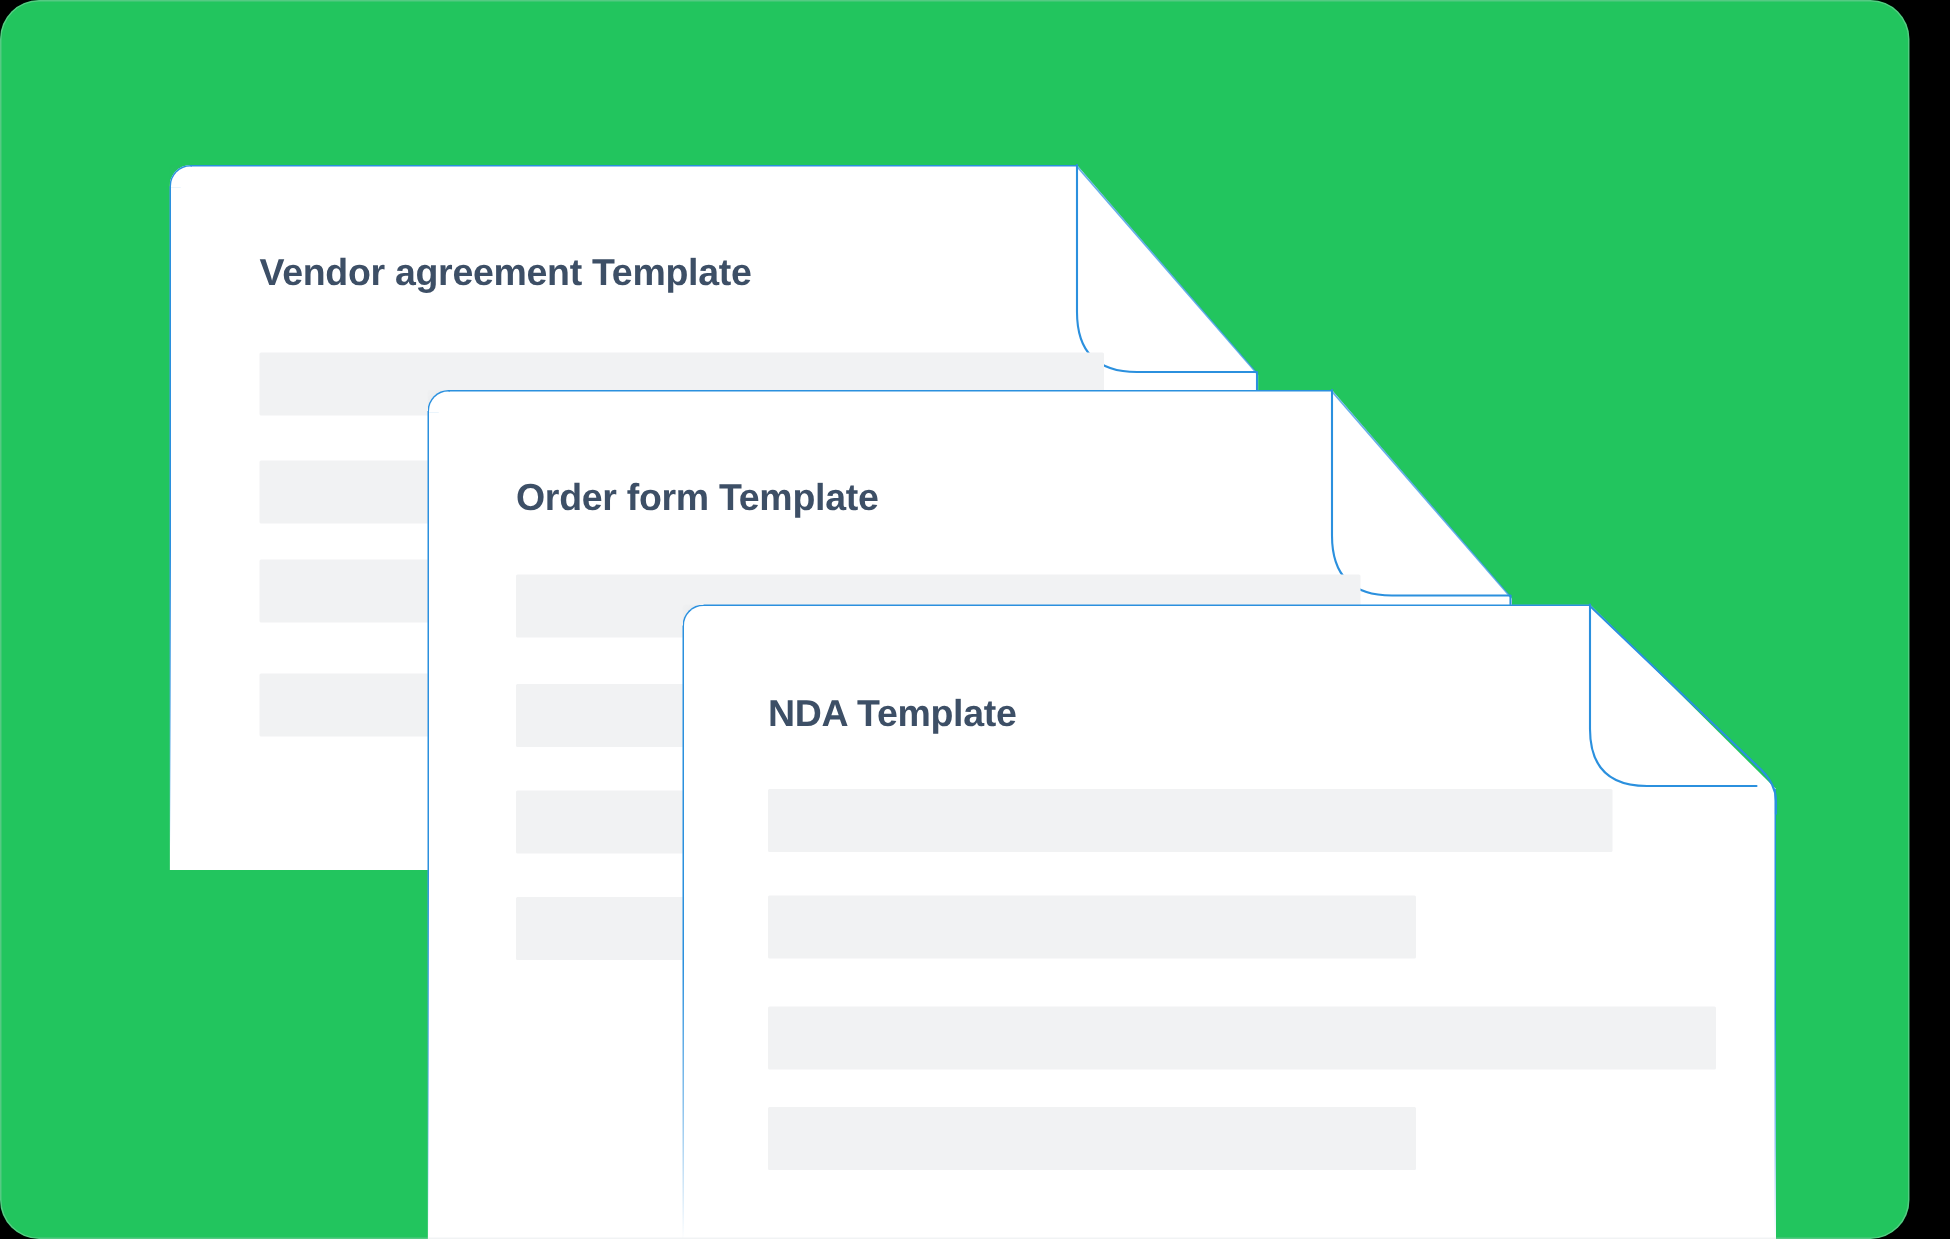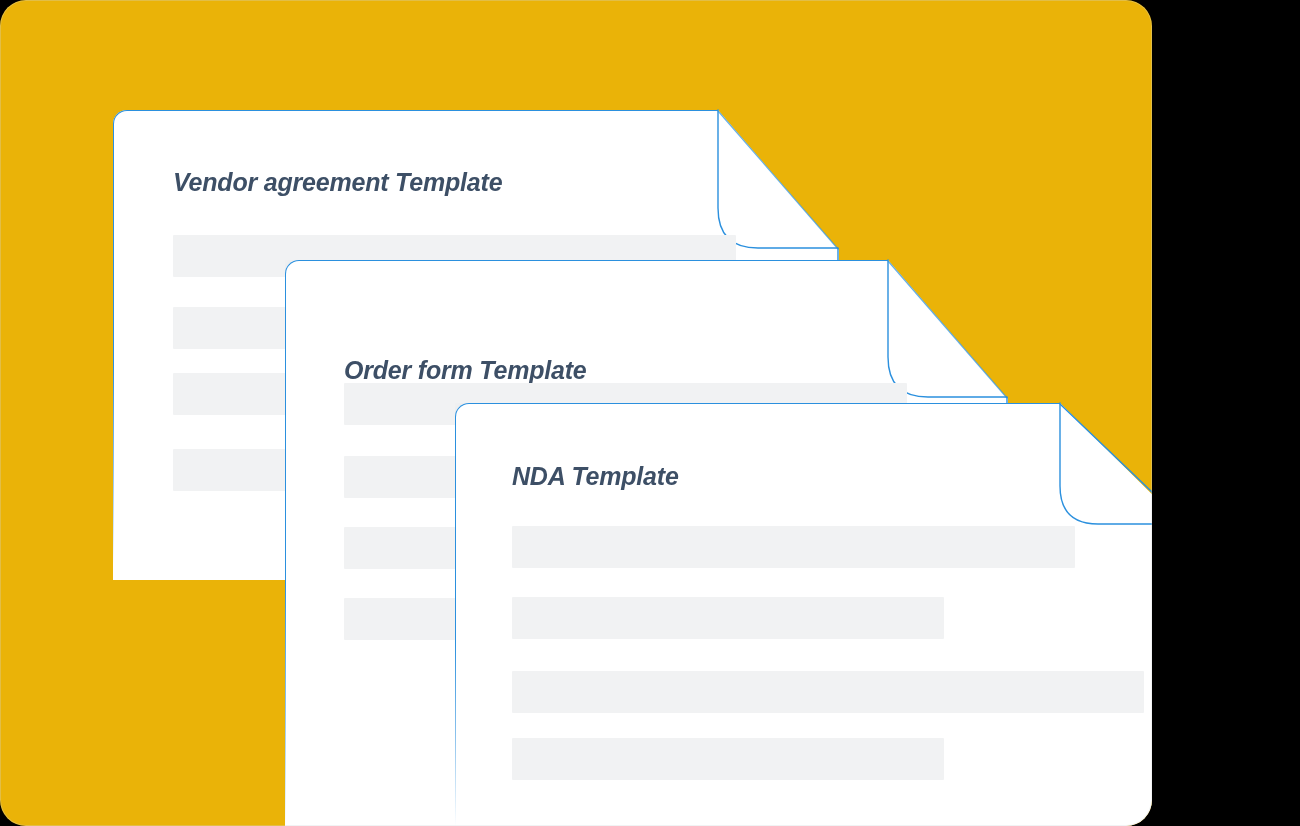--- a/index.html
+++ b/index.html
@@ -11,27 +11,26 @@
   body {
     width: 1300px;
     height: 826px;
     overflow: hidden;
     font-family: "Liberation Sans", sans-serif;
   }
 
   
   #page-surface {
     position: relative;
-    width: 1152px;
+    width: 1273px;
     height: 826px;
-    background: #eab308;
+    background: #22c55e;
     border-radius: 26px;
     overflow: hidden;
     box-sizing: border-box;
-    font-style: italic;
   }
 
   
   #page-surface::after {
     content: "";
     position: absolute;
     inset: 0;
     border-radius: 26px;
     pointer-events: none;
     box-shadow: inset 0 0 0 1px rgba(210,214,220,0.30);
@@ -152,21 +151,21 @@
     <div class="edge-left" style="left:0; top:14px; height:552px;"></div>
 
     <div class="fold" style="left:601px; top:0px; width:130px; height:160px;">
       <svg width="130" height="160" viewBox="0 0 130 160">
         <path d="M2,0 L2,97 Q2,137 42,137 L121,137" fill="none" stroke="#2b90de" stroke-width="1.4" stroke-linecap="round"></path>
         <path d="M2,1 L121,138" fill="none" stroke="#2b90de" stroke-width="1.2" stroke-opacity="0.72"></path>
         <path d="M121,137 L121,160" fill="none" stroke="#2b90de" stroke-width="1.4"></path>
       </svg>
     </div>
 
-    <div class="doc-title" style="left:59px; top:58px;margin-top:38px;">Order form Template</div>
+    <div class="doc-title" style="left:59px; top:58px;">Order form Template</div>
 
     <div class="bar" style="left:59px; top:123px; width:563px; height:42px;"></div>
     <div class="bar" style="left:59px; top:196px; width:402px; height:42px;"></div>
     <div class="bar" style="left:59px; top:267px; width:563px; height:42px;"></div>
     <div class="bar" style="left:59px; top:338px; width:402px; height:42px;"></div>
   </div>
 
   <div class="doc-card" style="left:455px; top:403px; width:729px; height:423px;border-radius:28px;">
 
     <div class="doc-sheet" style="clip-path: polygon(0 0, 605px 0, 729px 123px, 729px 423px, 0 423px);"></div>

